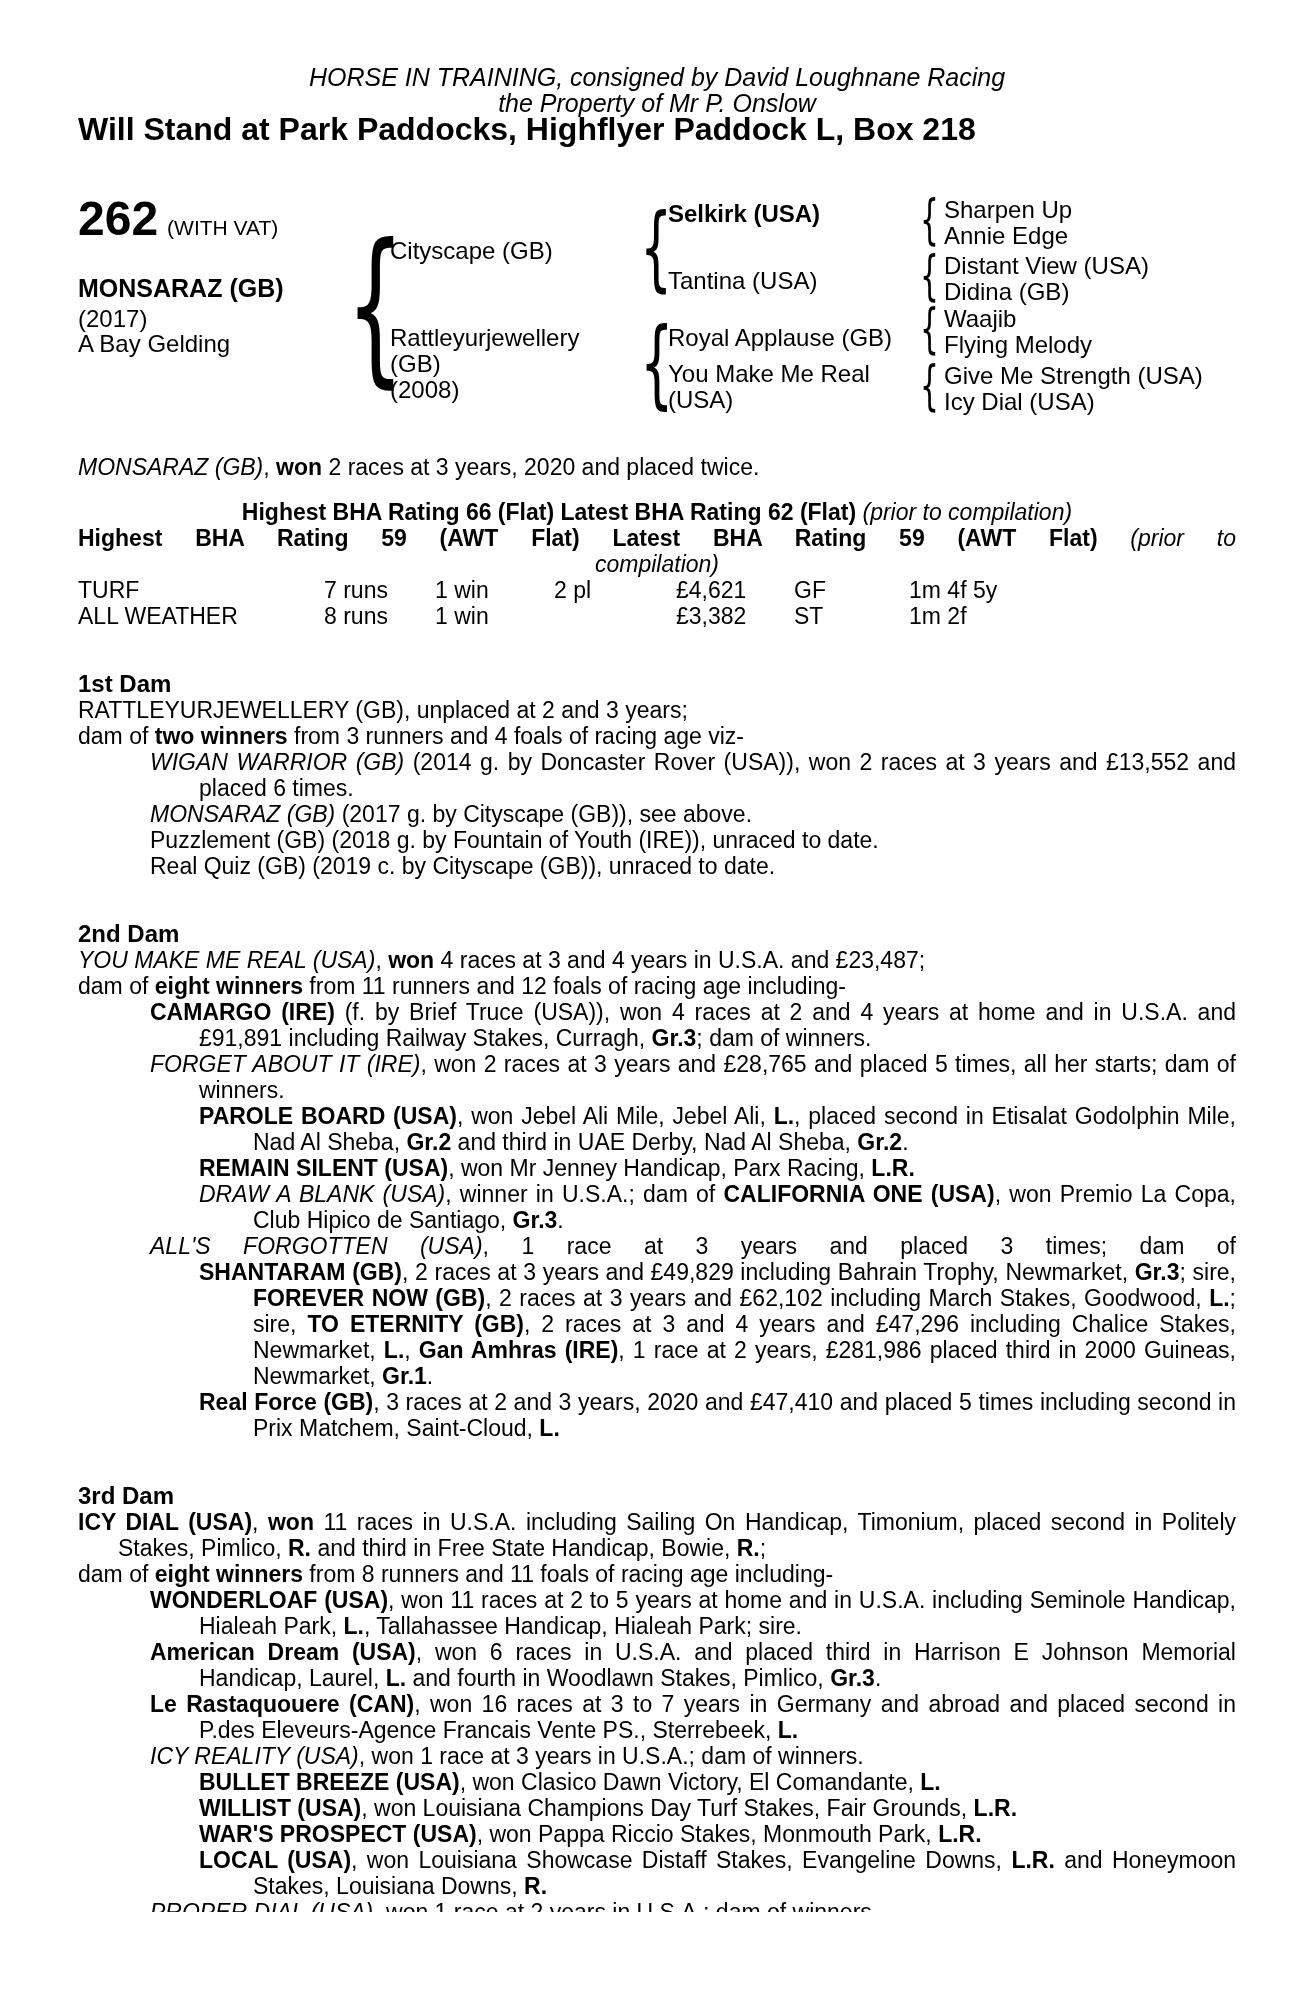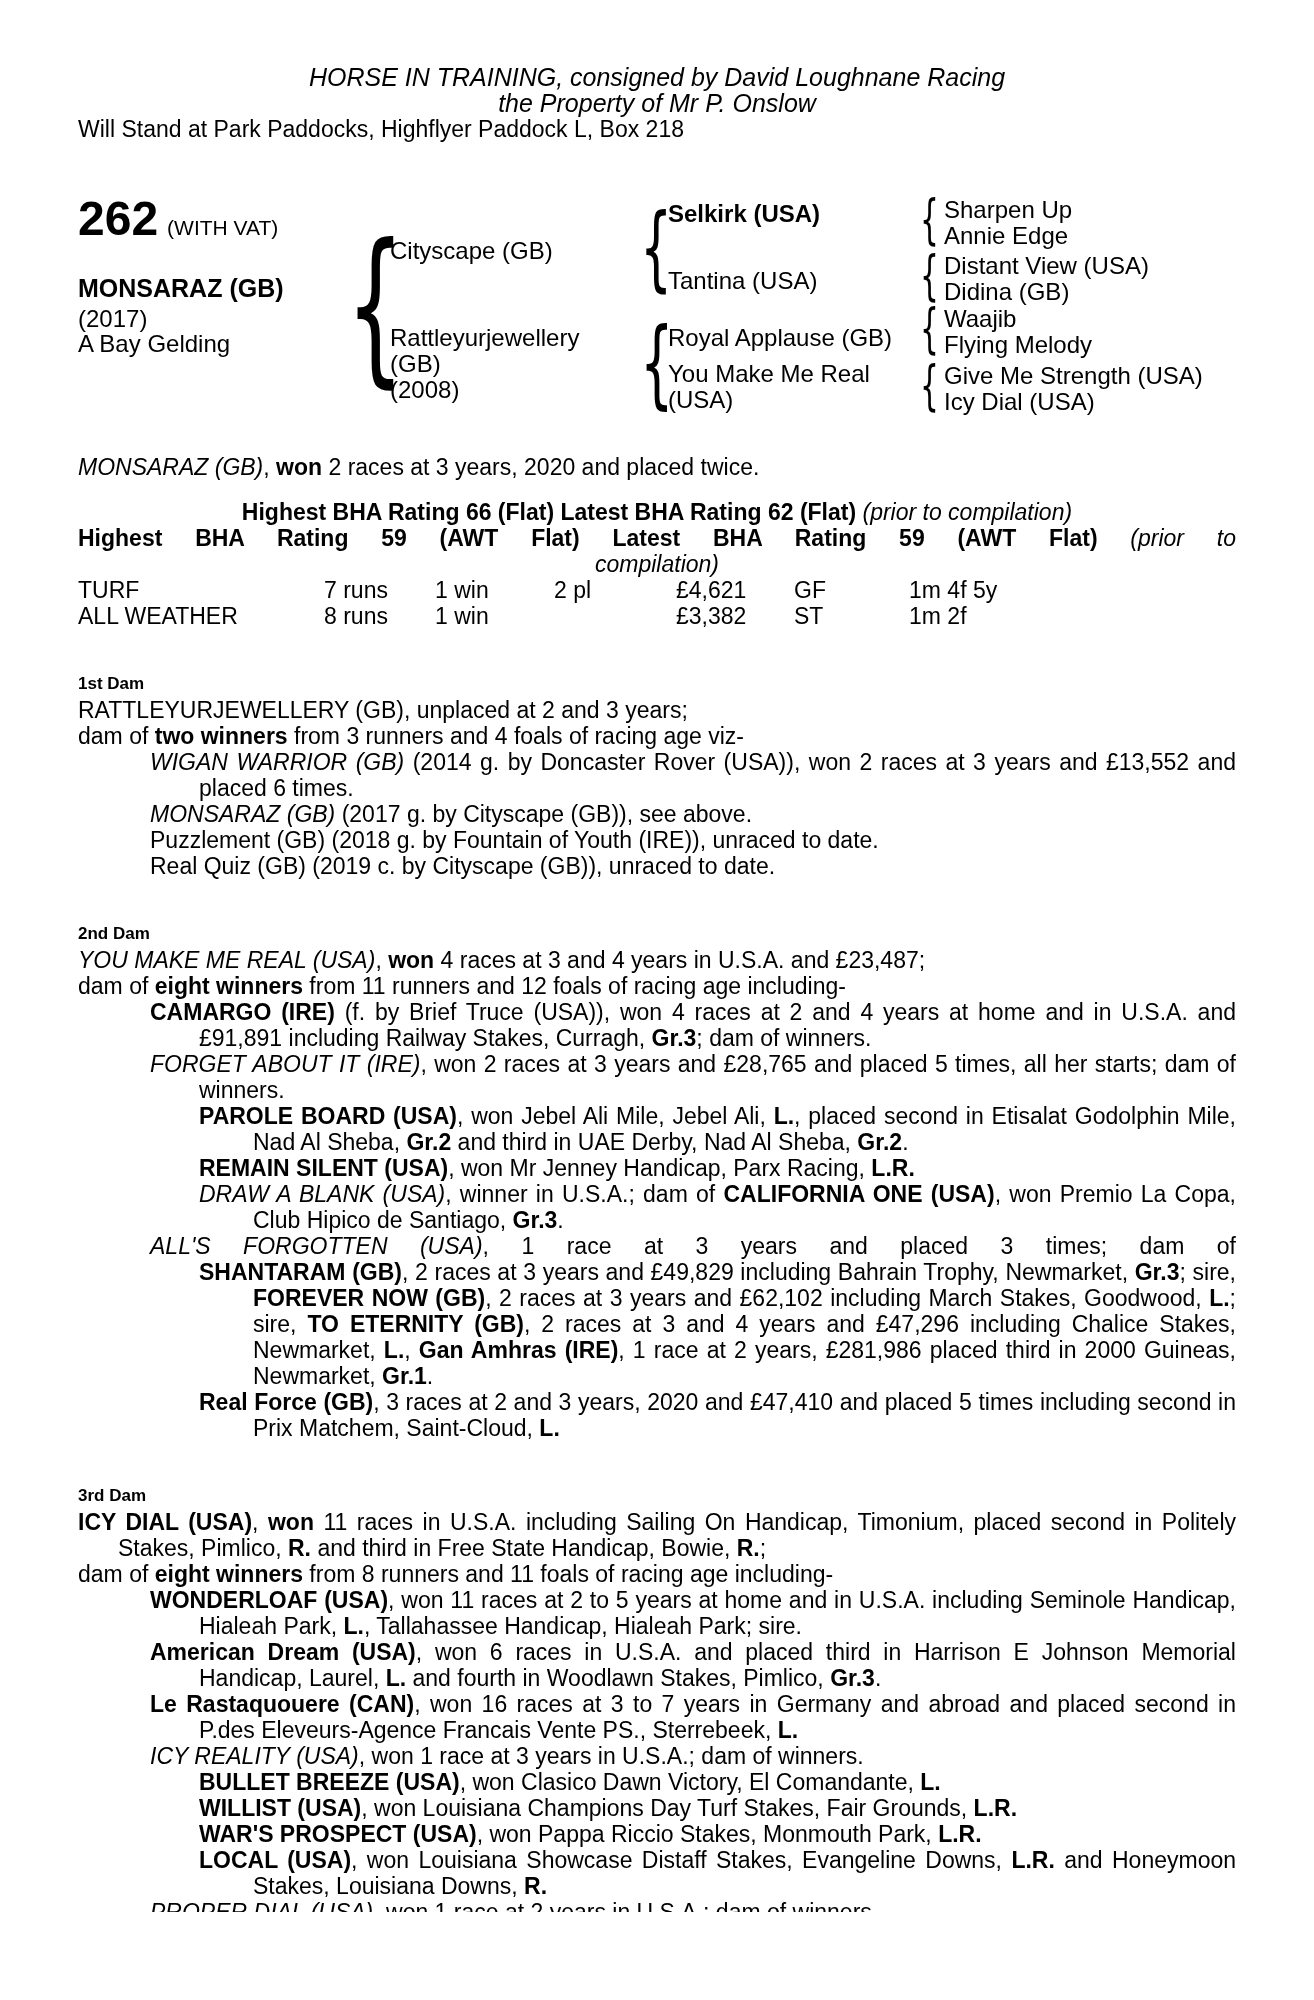--- a/index.html
+++ b/index.html
@@ -11,21 +11,21 @@
     overflow:hidden;
     background:#ffffff;
     color:#000;
     font-family:"Liberation Sans",sans-serif;
     font-size:23px;line-height:26px;
   }
   .b{font-weight:bold;}
   .i{font-style:italic;}
   
   .hdr-line{text-align:center;font-style:italic;font-size:25px;line-height:26px;white-space:nowrap;}
-  .stand-line{font-weight:normal;font-size:23px;line-height:27px;white-space:nowrap;}
+  .stand-line{font-weight:bold;font-size:32px;line-height:27px;white-space:nowrap;}
   
   .pedigree{position:relative;height:237px;margin-top:42px;font-size:24px;line-height:26px;}
   .pos{position:absolute;white-space:nowrap;}
   .lotno{font-size:48px;font-weight:bold;line-height:40px;}
   .vat{font-size:21px;margin-left:9px;}
   .horse-name{font-size:25px;font-weight:bold;}
   .brace{
     position:absolute;line-height:1;
     font-family:"DejaVu Sans",sans-serif;
     transform:scaleX(.55);transform-origin:left center;
@@ -33,21 +33,21 @@
   
   .body-p{margin:0;text-align:justify;}
   .race-p{margin-top:32px;}
   .ratings{margin-top:19px;}
   .ratings .body-p{text-align:center;}
   .ratings .spread{text-align:justify;text-align-last:justify;}
   
   .perf{display:grid;grid-template-columns:246px 111px 119px 122px 118px 115px 1fr;}
   .perf div{white-space:nowrap;}
   
-  .dam-h{margin:42px 0 0 0;font-size:17px;font-weight:bold;}
+  .dam-h{margin:42px 0 0 0;font-size:24px;font-weight:bold;}
   .m{}
   .mh{padding-left:40px;text-indent:-40px;}
   .l1{padding-left:121px;text-indent:-49px;}
   .l2{padding-left:175px;text-indent:-54px;}
   .spread{text-align-last:justify;}
 </style>
 </head>
 <body>
 
 <div class="page">

